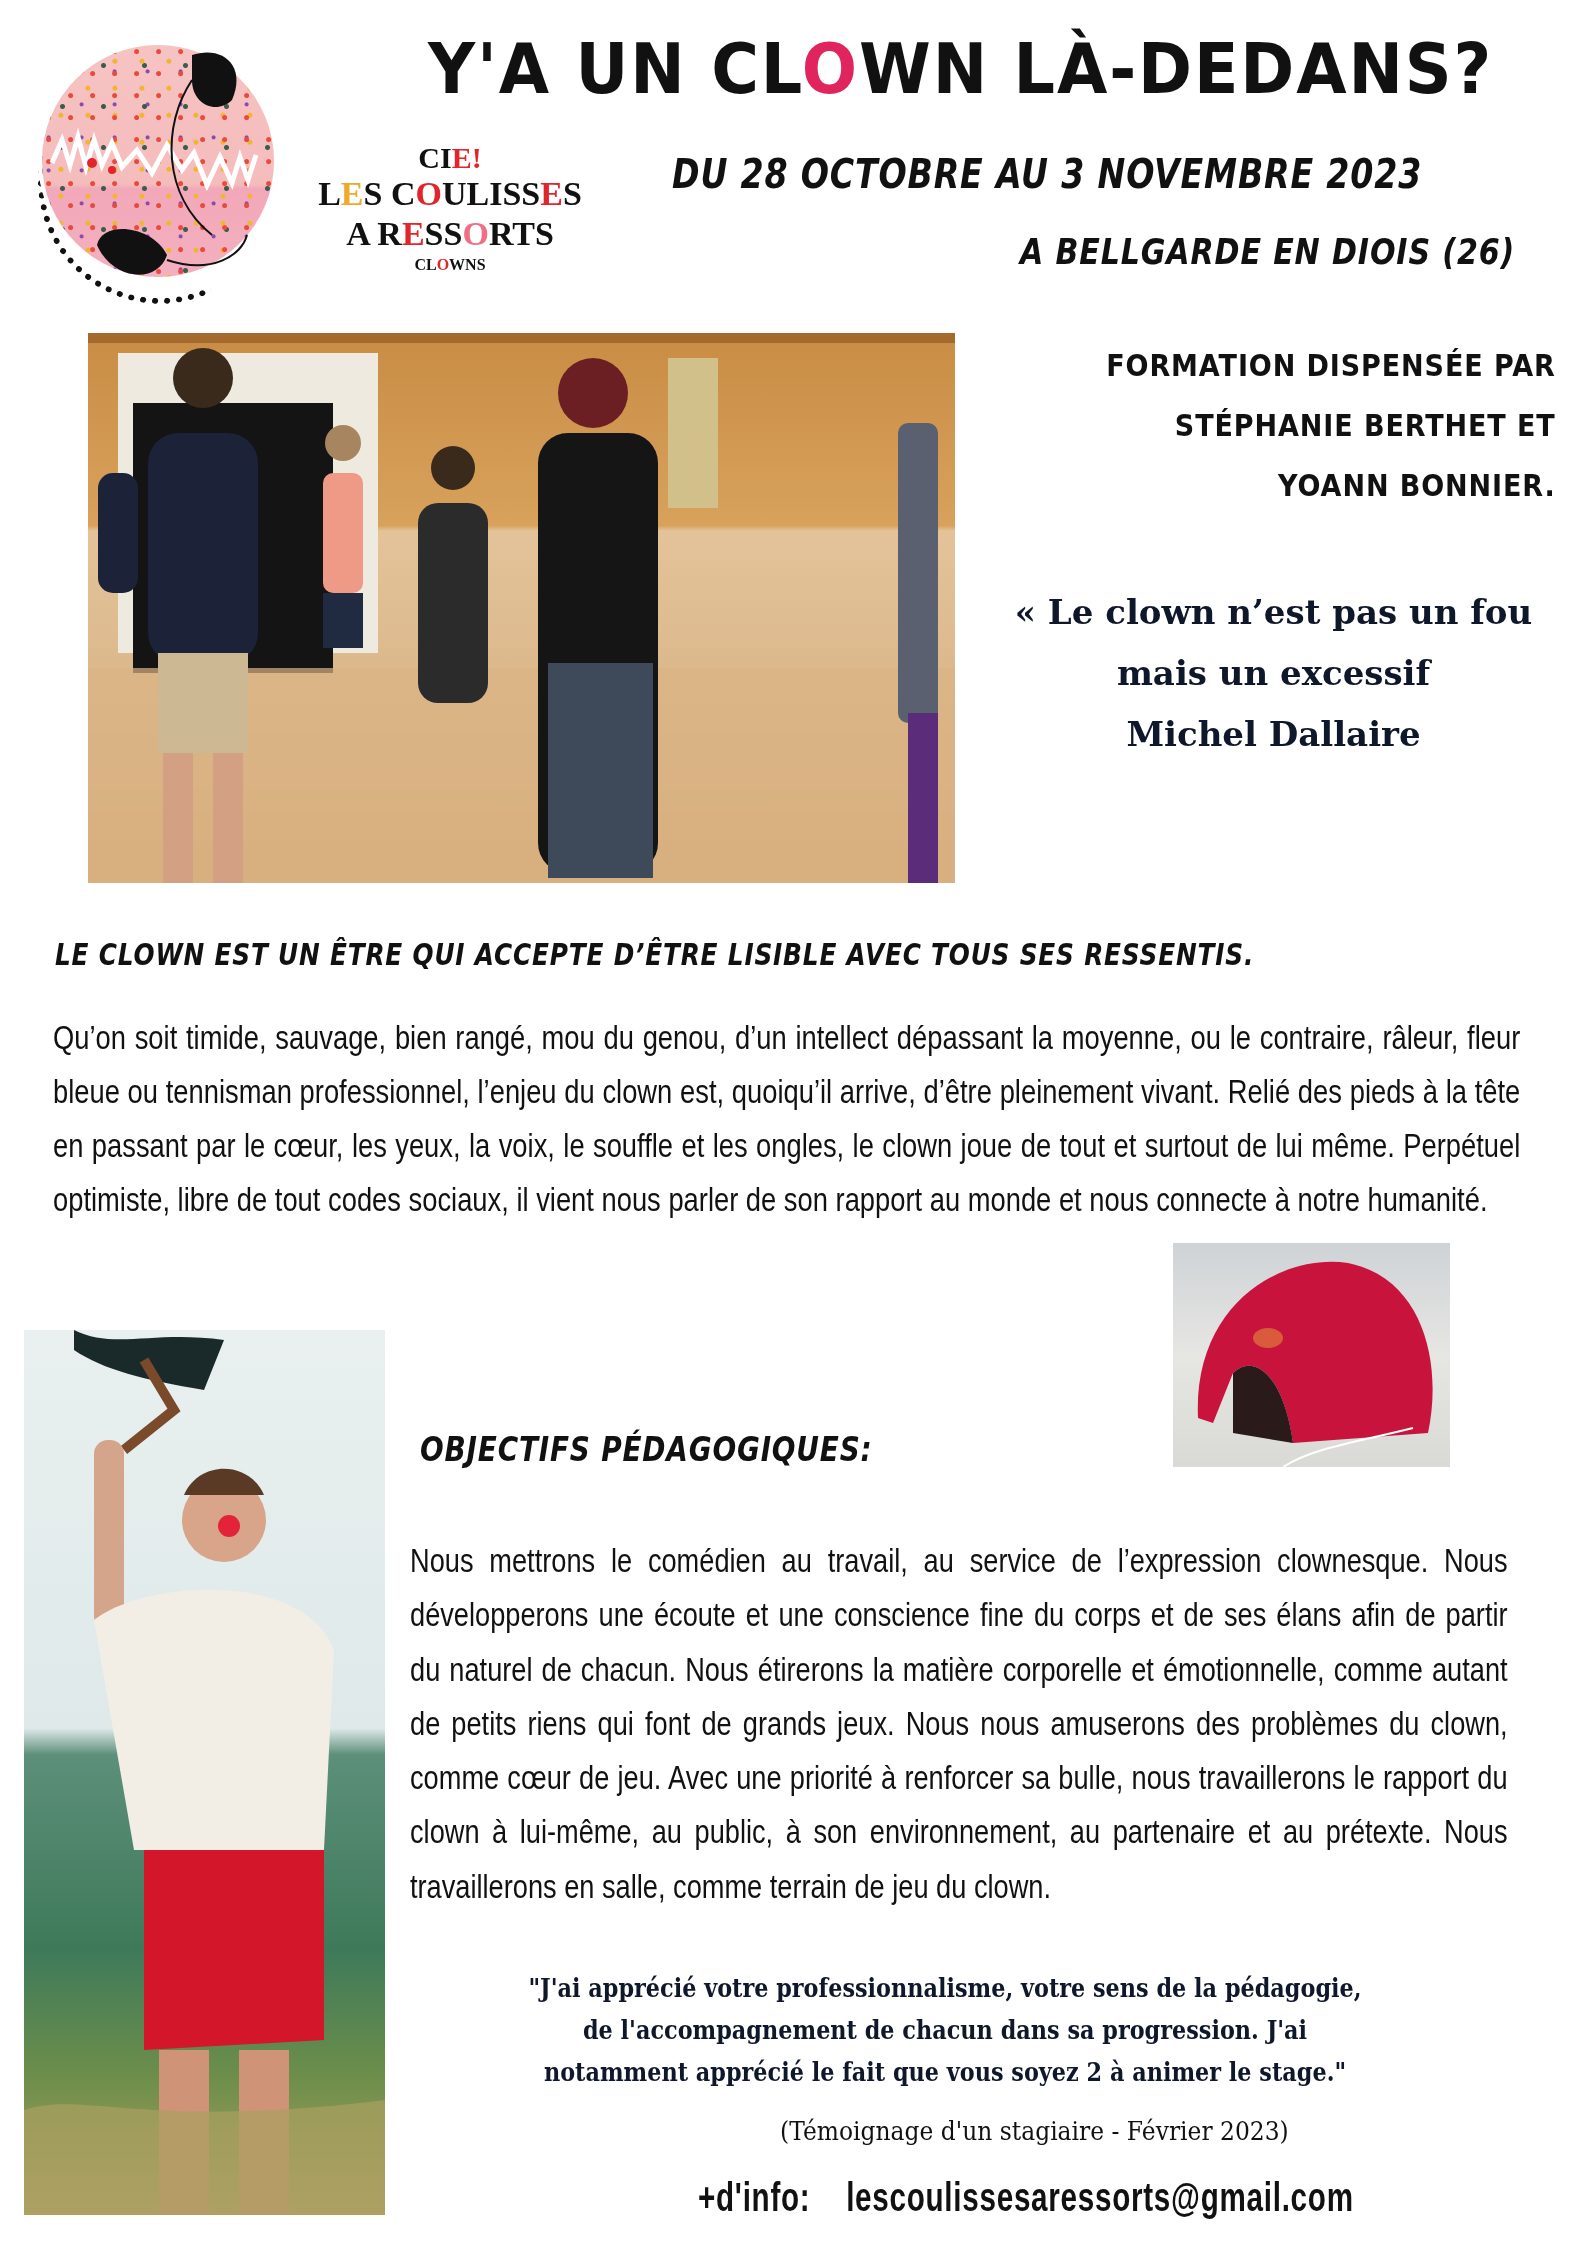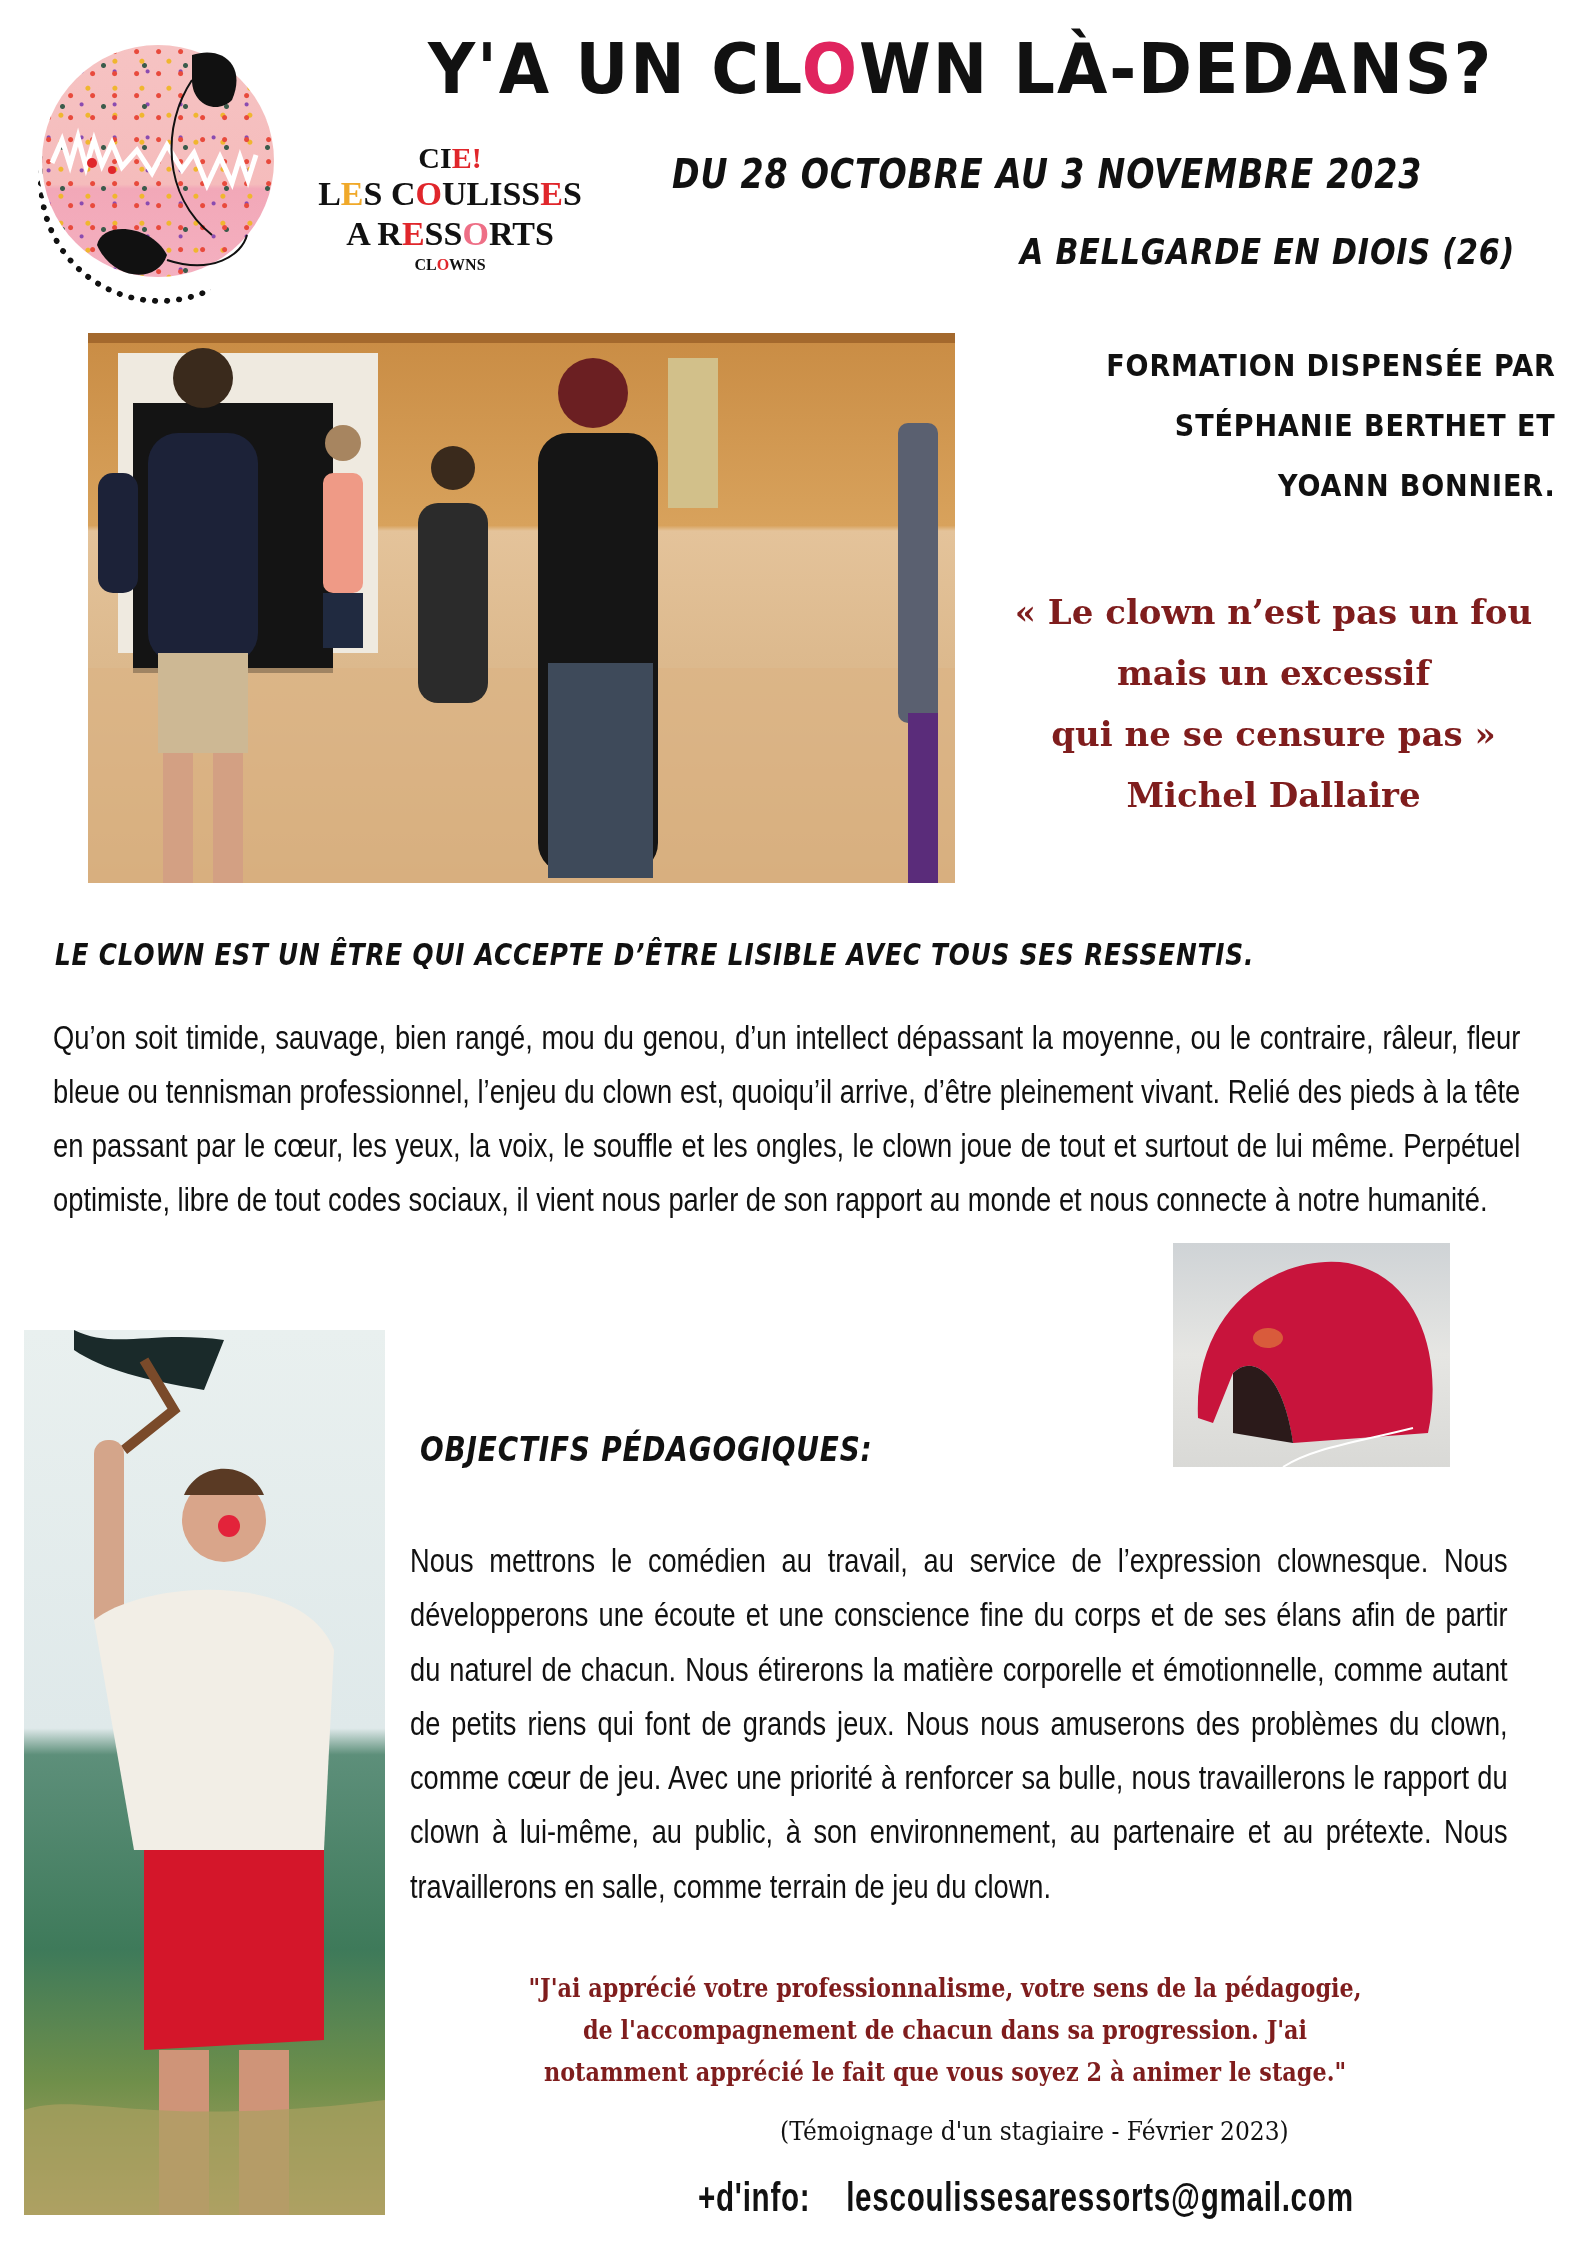--- a/index.html
+++ b/index.html
@@ -13,21 +13,21 @@
     font-style: italic;
     text-transform: uppercase;
     color: #111;
     white-space: nowrap;
     letter-spacing: 1px;
     transform-origin: left top;
   }
   .serif-quote {
     font-family: "DejaVu Serif", serif;
     font-weight: bold;
-    color: #7f1d1d;
+    color: #0f172a;
     text-align: center;
   }
   .condensed {
     font-family: "Liberation Sans", sans-serif;
     color: #111;
   }
   .typewriter {
     font-family: "Liberation Mono", monospace;
     font-weight: bold;
     color: #111;
@@ -139,21 +139,20 @@
 
 <div class="abs" style="left:960px; top:336px; width:627px; text-align:right;">
   <div class="display" style="font-size:30px; line-height:60px; font-style:normal; transform:scaleX(0.9); transform-origin:center top;">FORMATION DISPENSÉE PAR</div>
   <div class="display" style="font-size:30px; line-height:60px; font-style:normal; transform:scaleX(0.9); transform-origin:center top;">STÉPHANIE BERTHET ET</div>
   <div class="display" style="font-size:30px; line-height:60px; font-style:normal; transform:scaleX(0.9); transform-origin:center top;">YOANN BONNIER.</div>
 </div>
 
 <div class="abs serif-quote" style="left:960px; top:582px; width:627px; font-size:34px; line-height:61px;">
   <div>« Le clown n’est pas un fou</div>
   <div>mais un excessif</div>
-  <div>qui ne se censure pas »</div>
   <div>Michel Dallaire</div>
 </div>
 
 <div class="abs display" style="left:55px; top:934px; font-size:31px; line-height:40px; transform:scaleX(0.8);">LE CLOWN EST UN ÊTRE QUI ACCEPTE D’ÊTRE LISIBLE AVEC TOUS SES RESSENTIS.</div>
 
 <div class="abs condensed" style="left:53px; top:1010px; width:1825px; font-size:34px; line-height:54px; text-align:justify; transform:scaleX(0.804); transform-origin:left top;">Qu’on soit timide, sauvage, bien rangé, mou du genou, d’un intellect dépassant la moyenne, ou le contraire, râleur, fleur bleue ou tennisman professionnel, l’enjeu du clown est, quoiqu’il arrive, d’être pleinement vivant. Relié des pieds à la tête en passant par le cœur, les yeux, la voix, le souffle et les ongles, le clown joue de tout et surtout de lui même. Perpétuel optimiste, libre de tout codes sociaux, il vient nous parler de son rapport au monde et nous connecte à notre humanité.</div>
 
 <div class="abs photo" id="nose-photo">
   <svg width="277" height="224" viewBox="0 0 277 224">
     <path d="M25,175 C20,60 110,10 175,20 C250,35 270,120 255,190 L120,200 C110,130 80,110 60,130 L40,180 Z" fill="#c8143c"></path>

